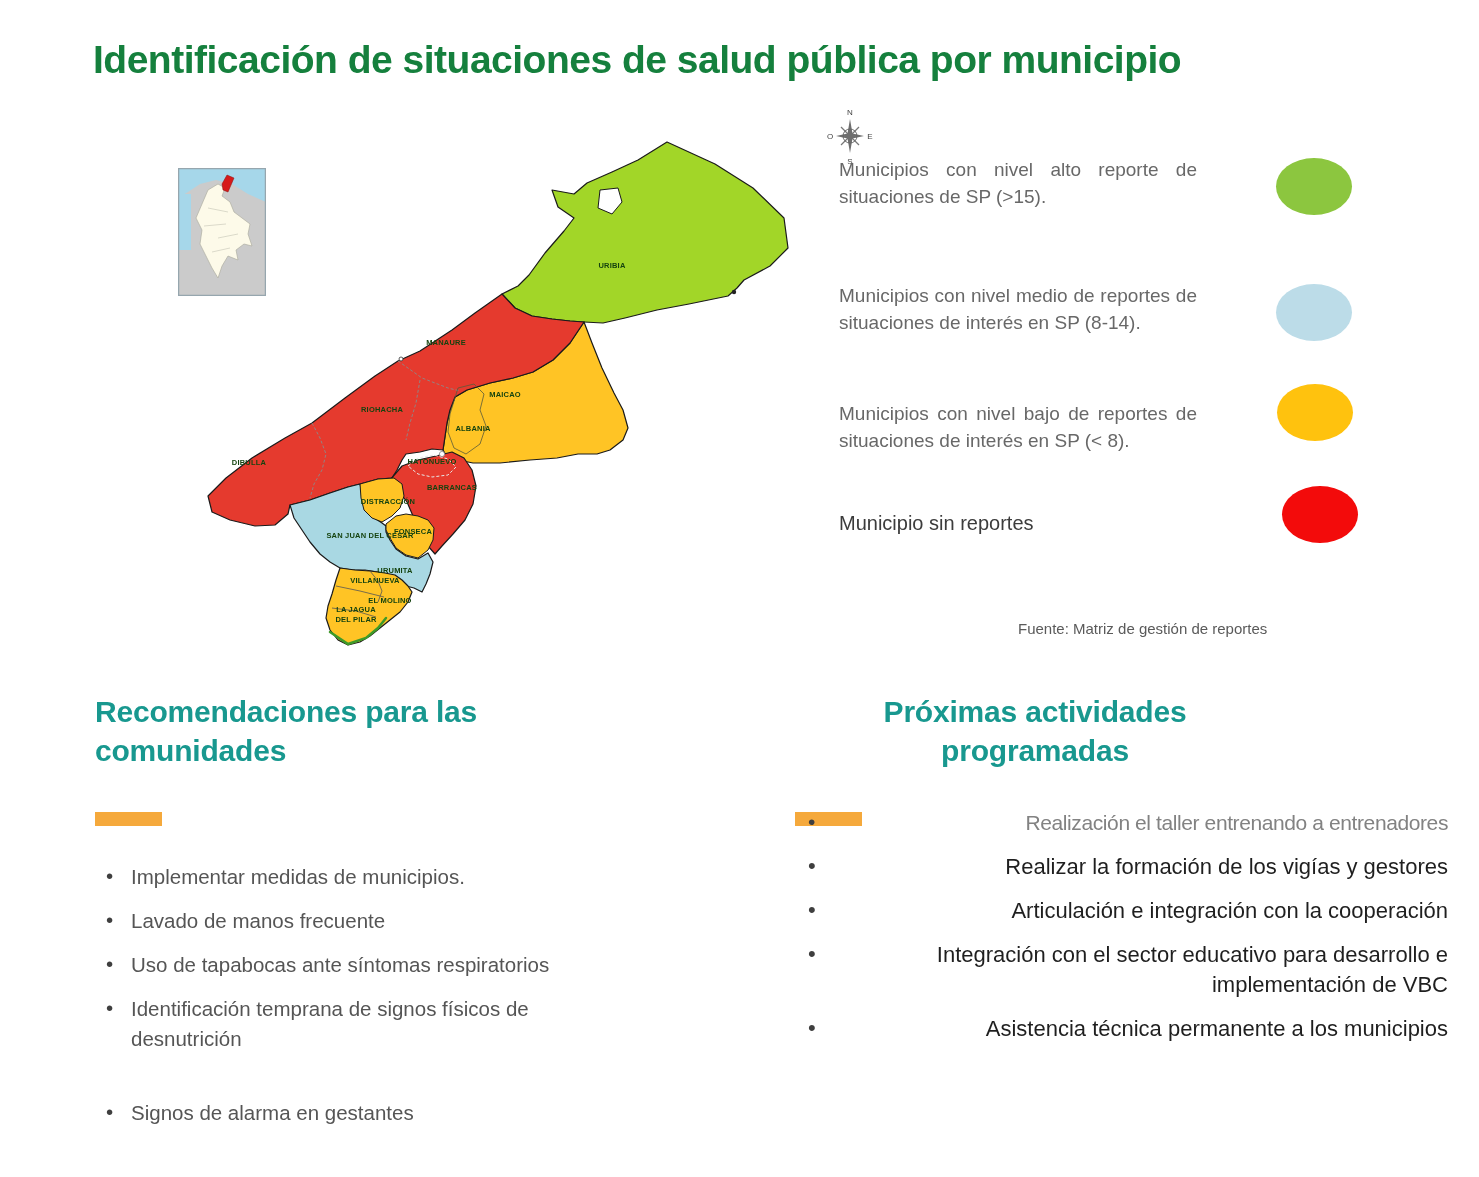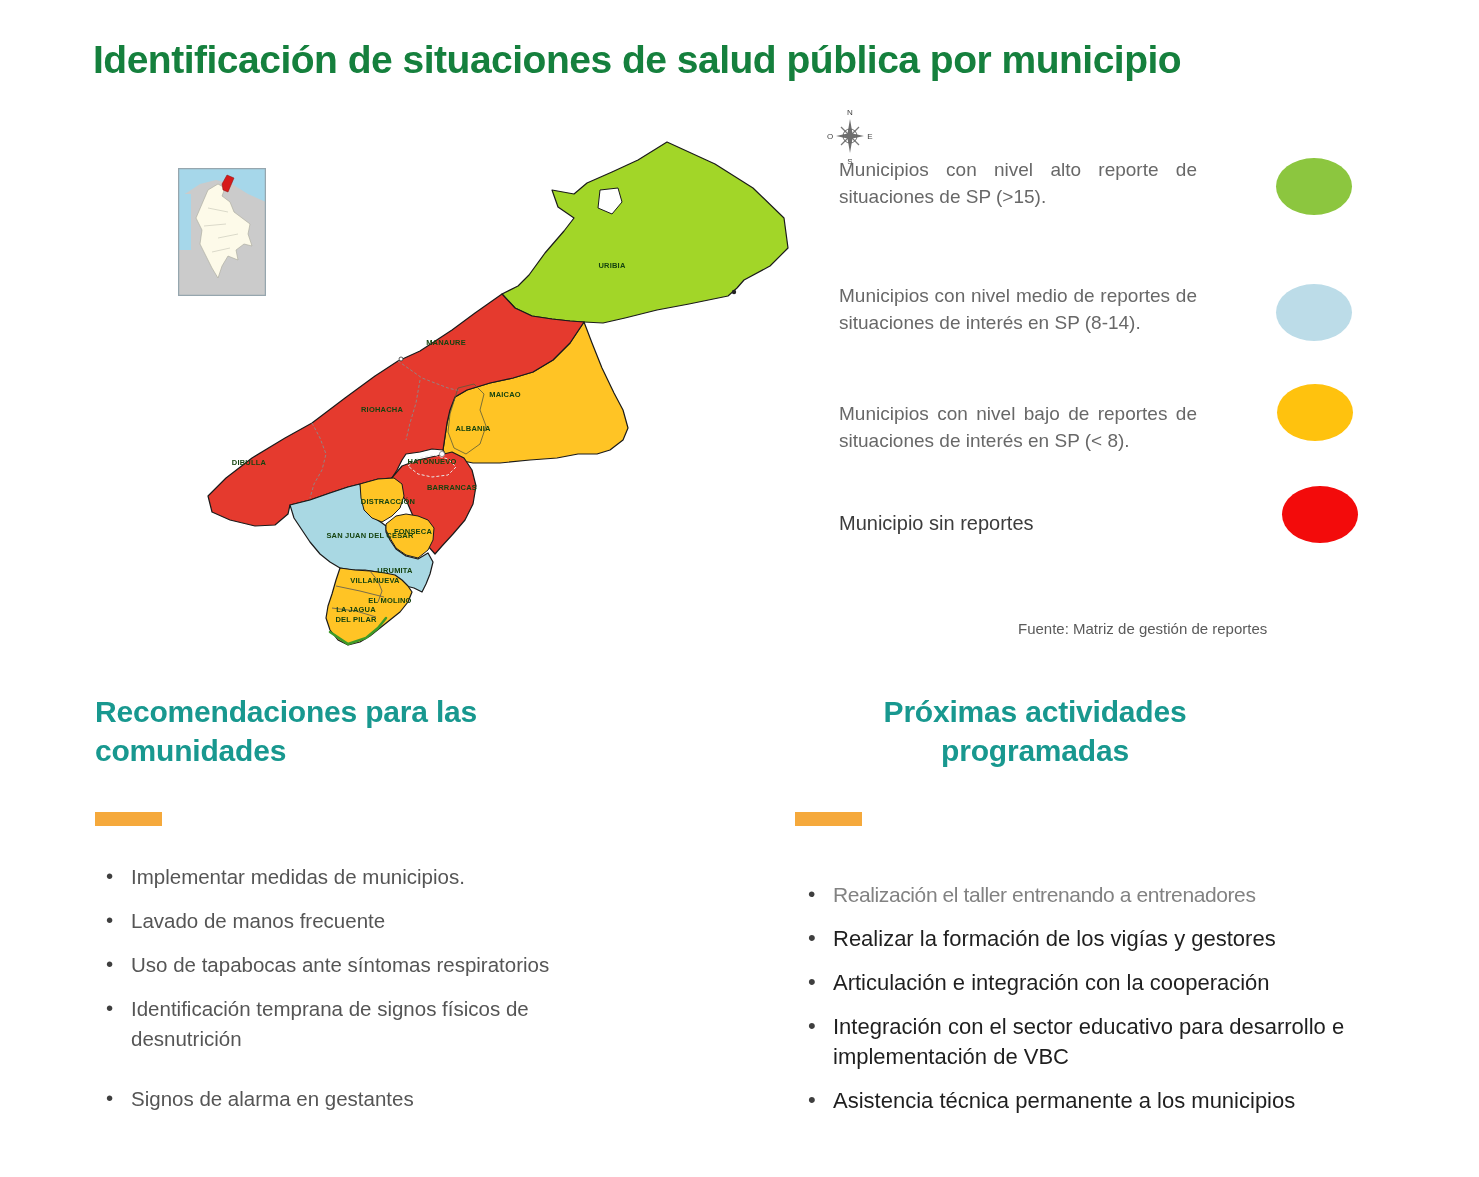--- a/index.html
+++ b/index.html
@@ -33,22 +33,22 @@
   .accent-bar { width:67px; height:14px; background:#f5a93c; }
   #rec-bar { left:95px; top:812px; }
   #act-bar { left:795px; top:812px; }
 
   
   ul.blist { list-style:none; }
   ul.blist li { position:relative; padding-left:33px; margin-bottom:14px; }
   ul.blist li::before { content:"\2022"; position:absolute; left:8px; top:-1px; color:#3f3f3f; }
   #rec-list { left:98px; top:862px; width:505px; }
   #rec-list li { font-size:20.5px; line-height:30px; color:#555555; }
-  #rec-list li:last-child { margin-top:30px; }
-  #act-list { left:800px; top:880px; width:648px; }
+  #rec-list li:last-child { margin-top:44px; }
+  #act-list { left:800px; top:808px; width:648px;text-align:right; }
   #act-list li { font-size:22px; line-height:30px; color:#1f1f1f; }
   #act-list li:first-child { color:#828282; font-size:21px; letter-spacing:-0.4px; }
 </style>
 </head>
 <body>
 
 <div id="page-title" class="abs">Identificación de situaciones de salud pública por municipio</div>
 
 <svg id="map-main" class="abs" viewBox="0 0 660 545">
 

